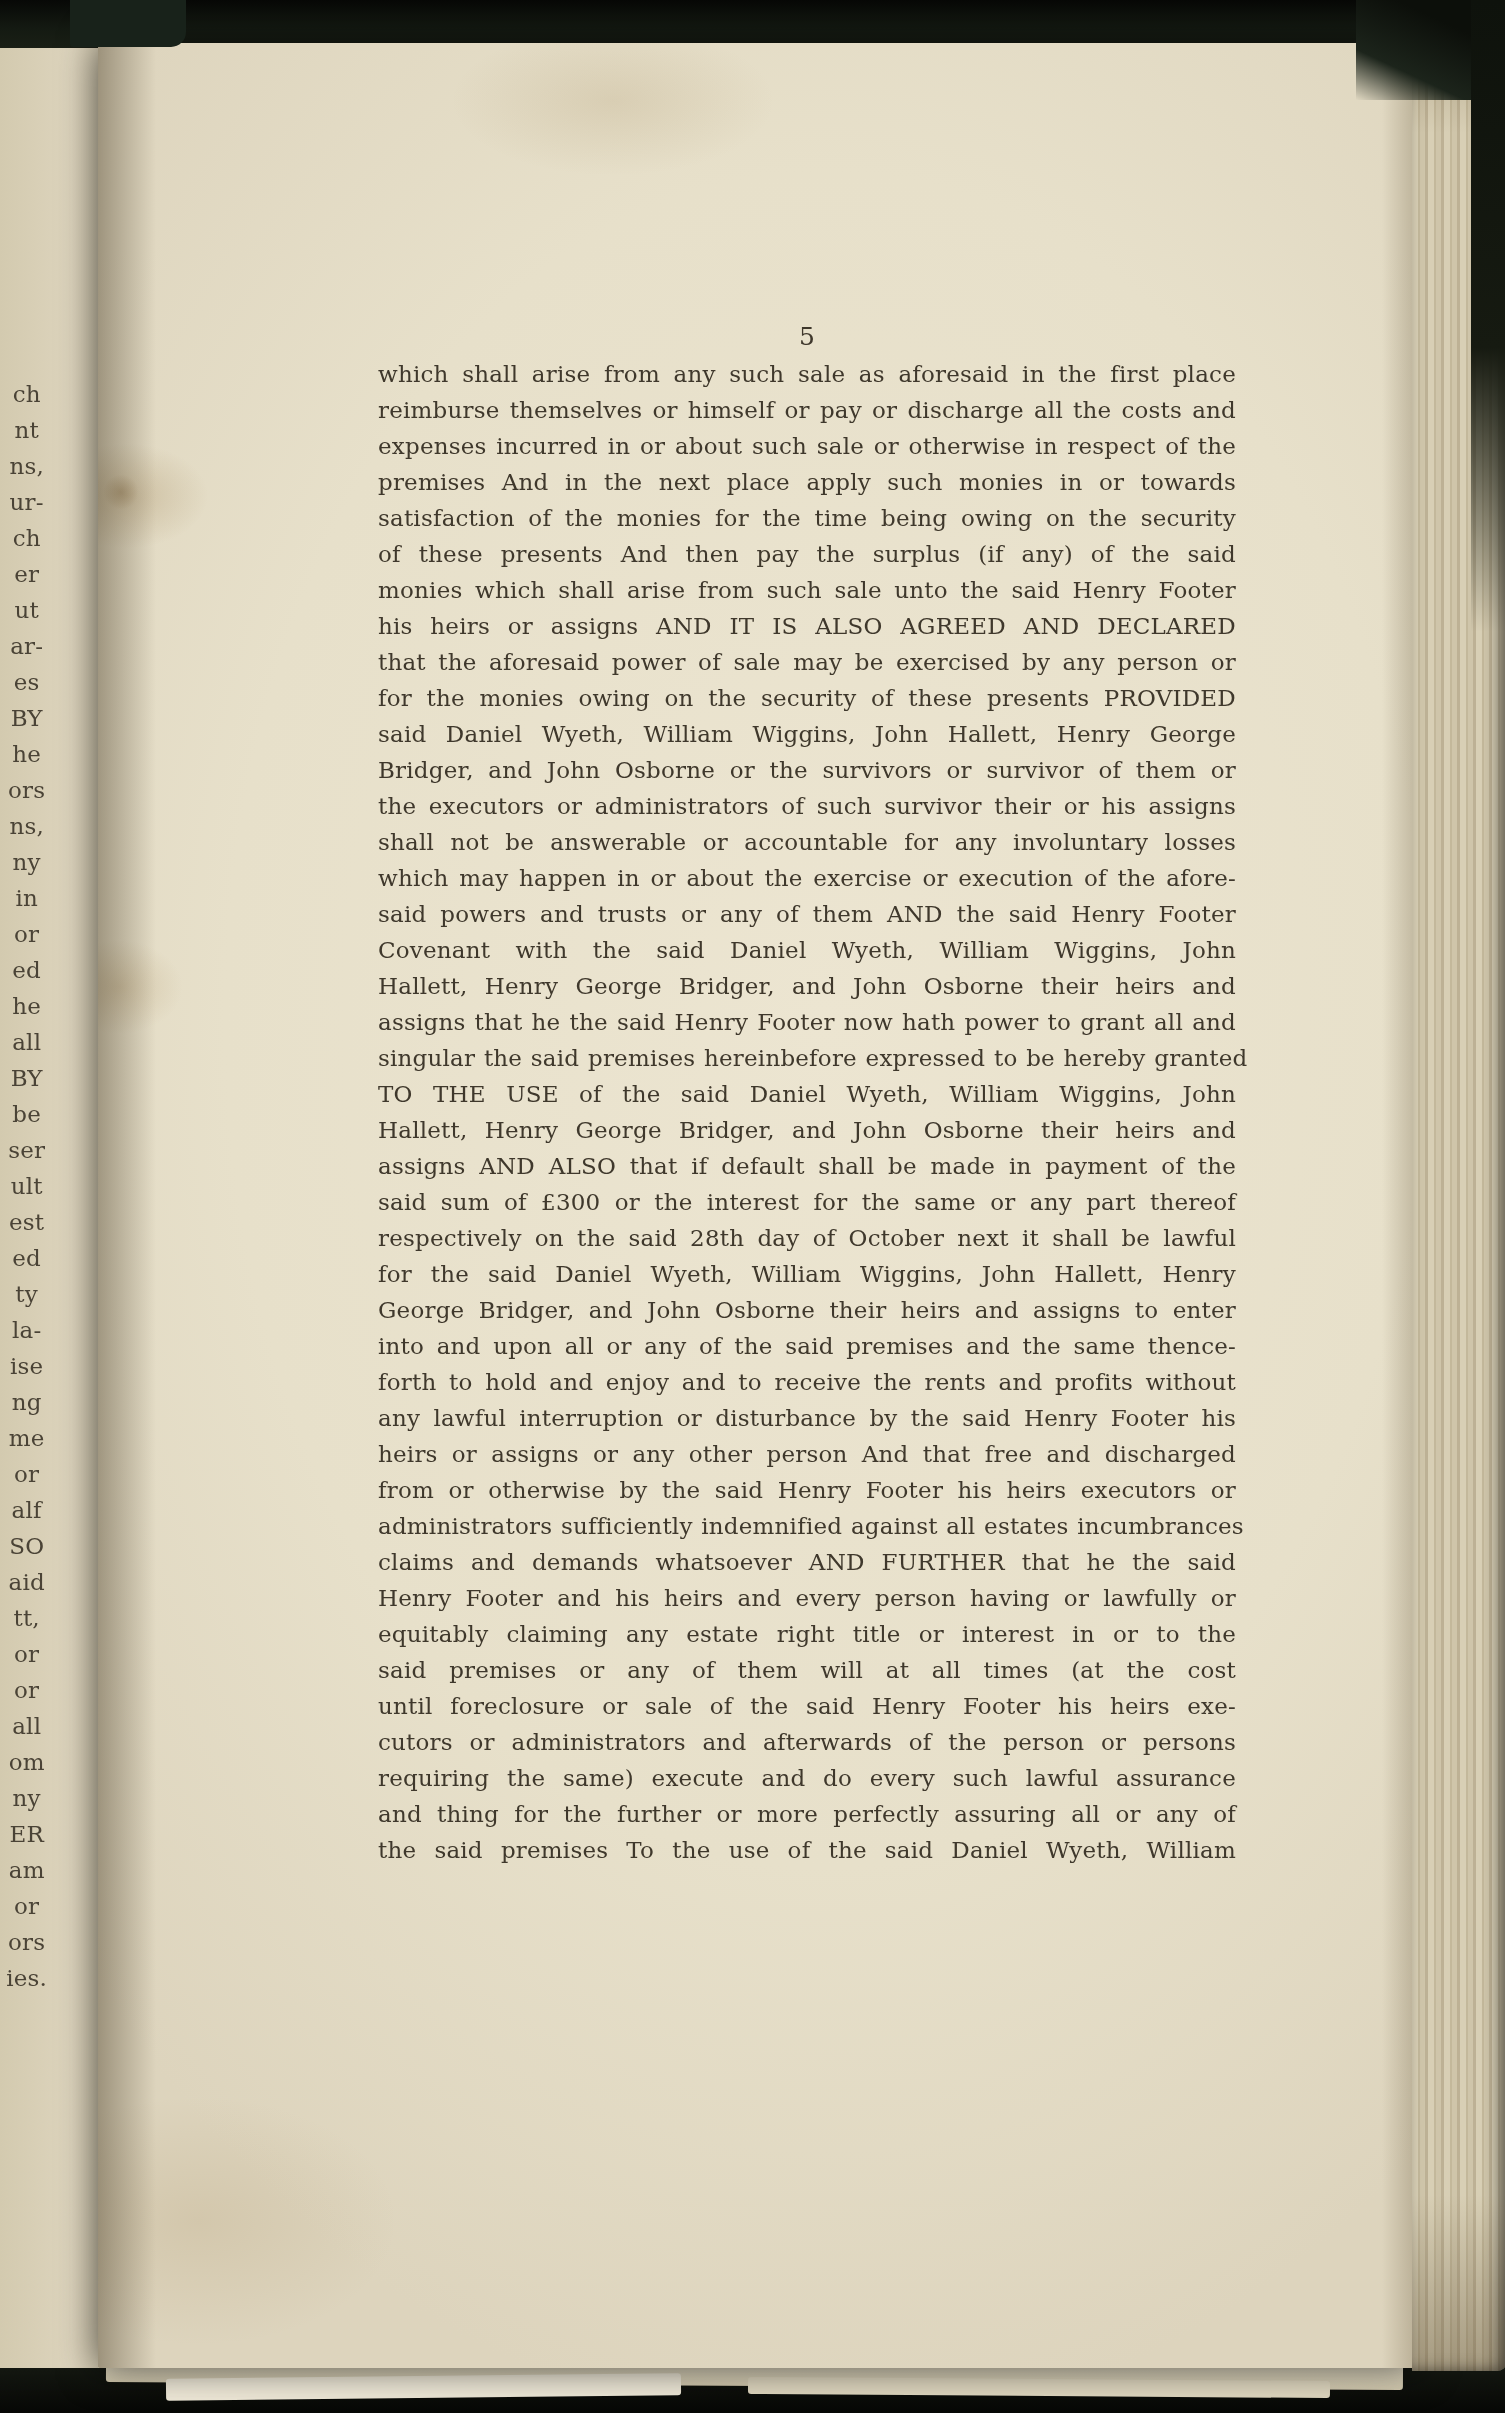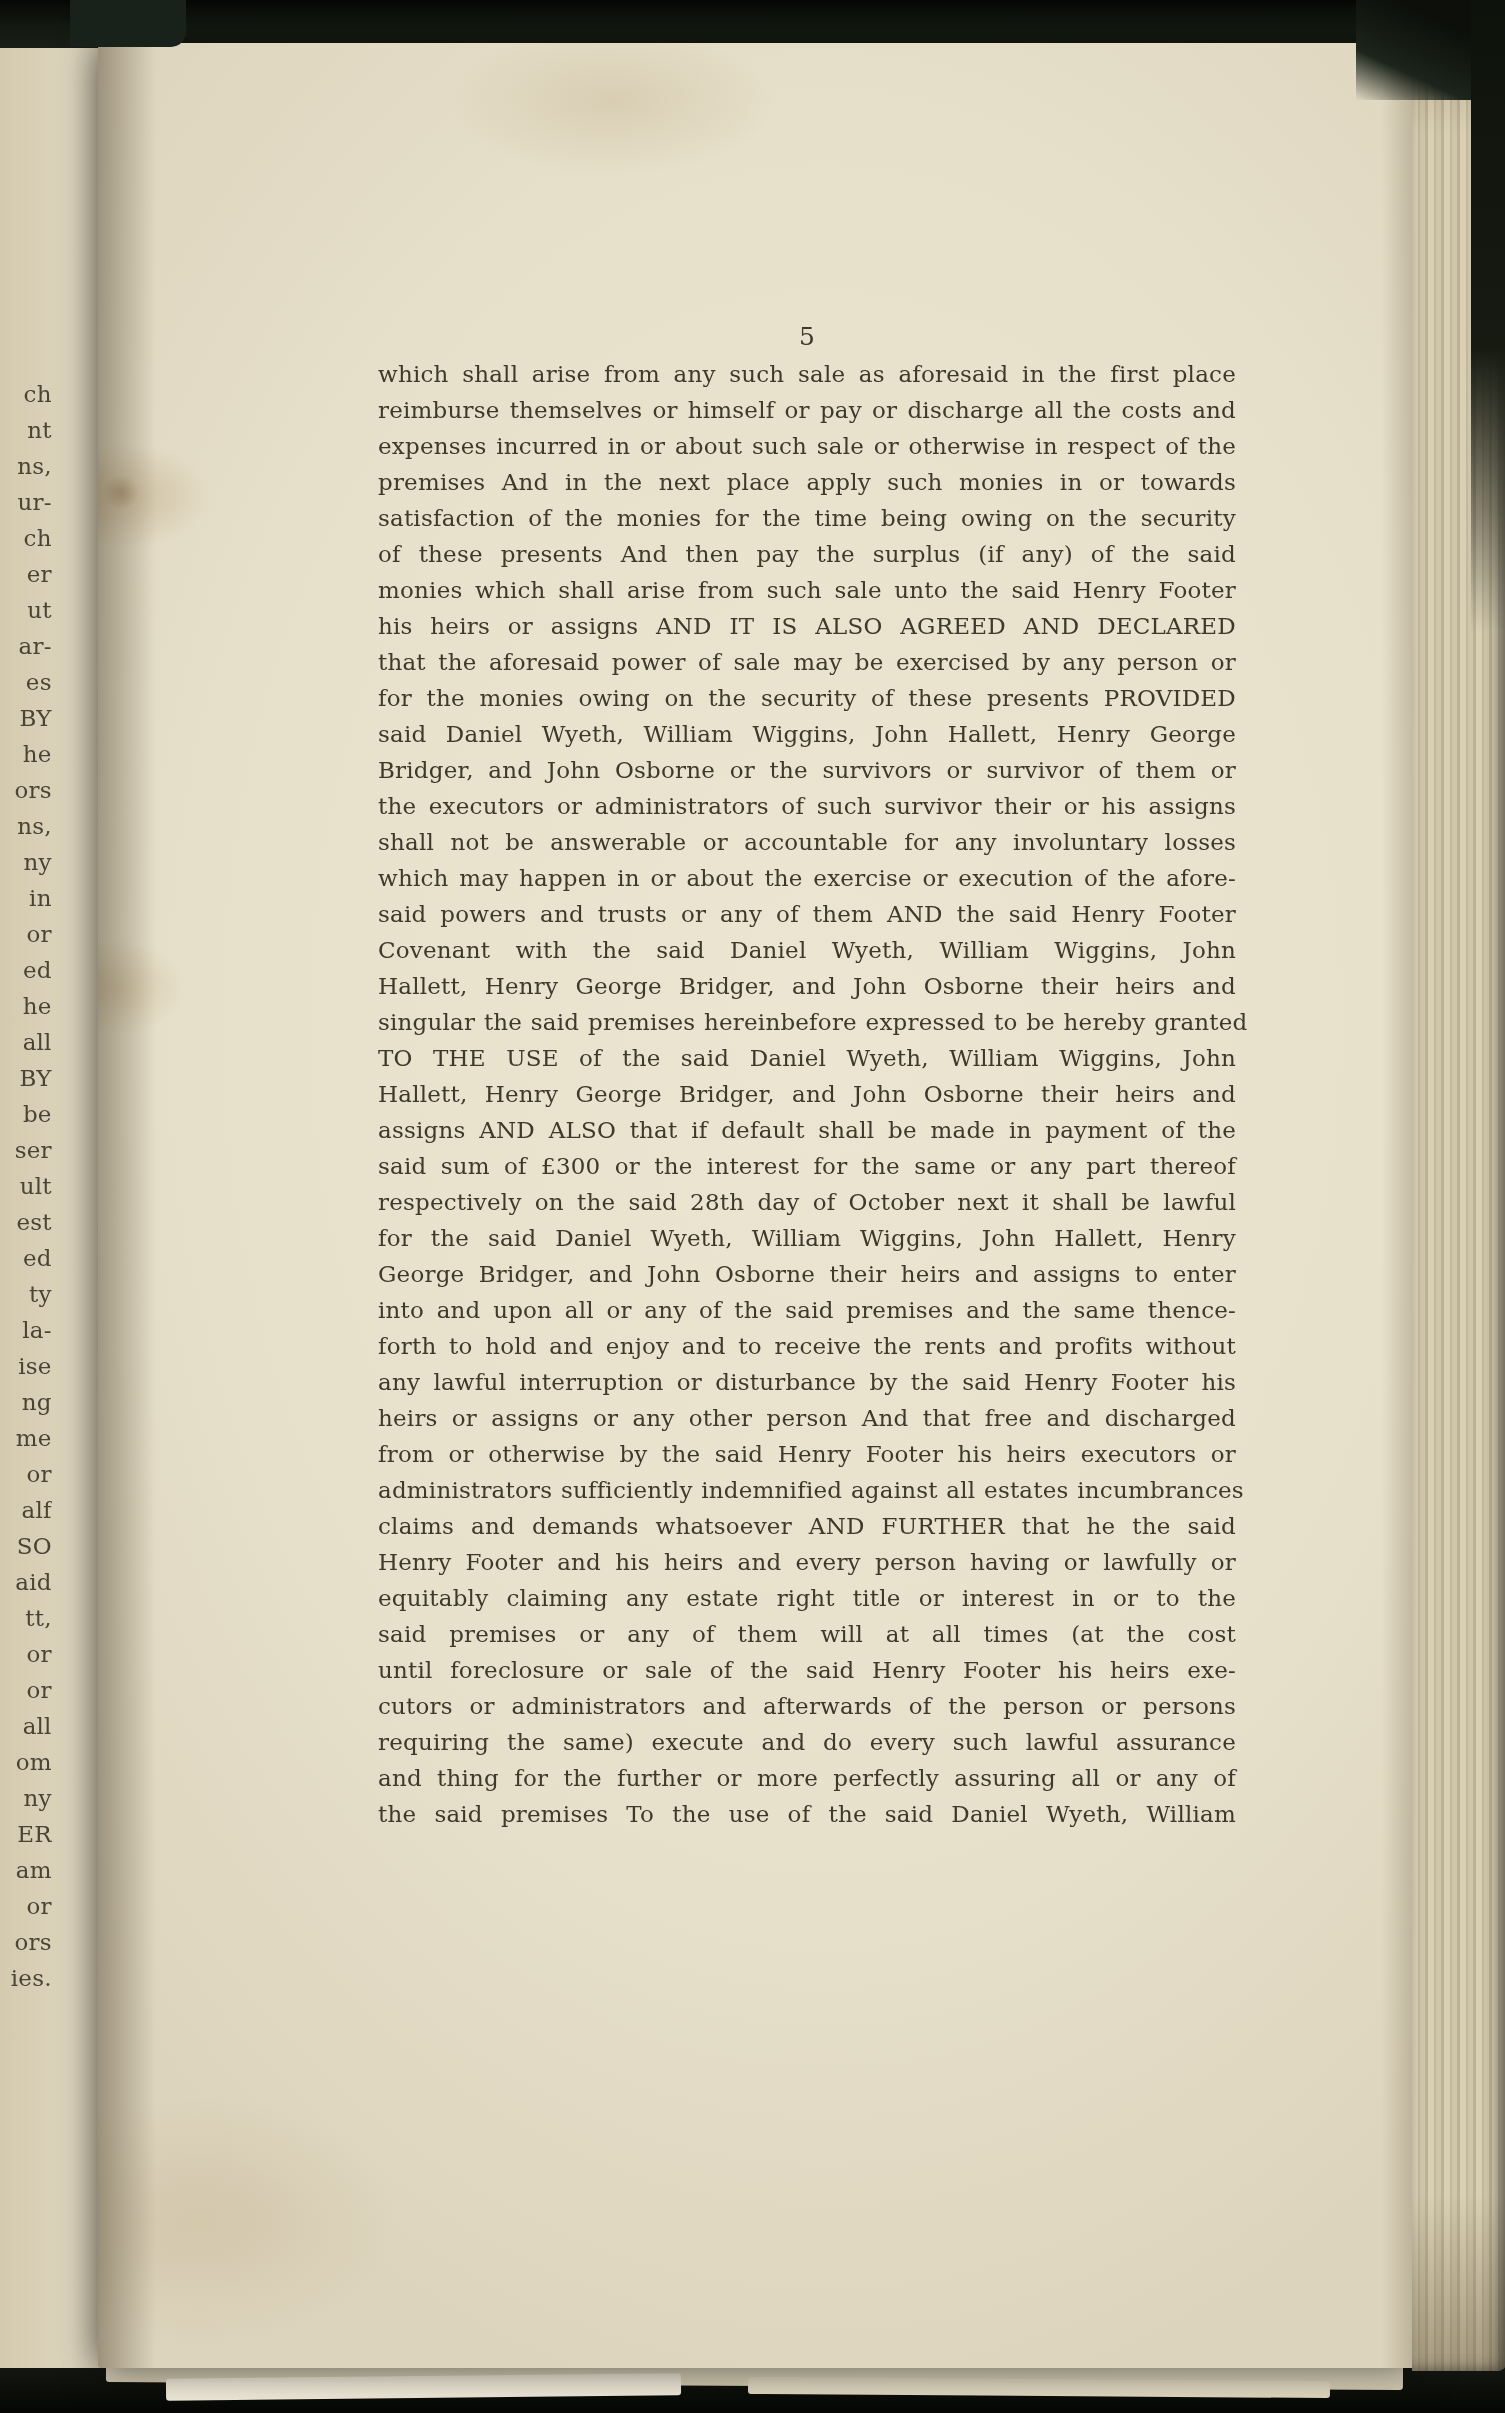--- a/index.html
+++ b/index.html
@@ -41,21 +41,21 @@
   }
   
   .prev-page{
     position:absolute;left:0;top:48px;width:131px;height:2320px;
     background:linear-gradient(90deg,#d3caaf 0%,#ddd4bd 55%,#cec4a8 100%);
     z-index:1;
   }
   .prev-fragments{
     position:absolute;left:1.7px;top:376px;width:50px;
     color:var(--ink);font-size:23px;line-height:36px;
-    letter-spacing:0.2px;z-index:2;text-align:right;
+    letter-spacing:0.2px;z-index:2;text-align:center;
     opacity:.92;
   }
   .prev-fragments .frag-line{height:36px;overflow:hidden;}
   
   .page-stack{
     position:absolute;left:1412px;top:33px;width:94px;height:2338px;
     background:
       linear-gradient(180deg,rgba(90,70,40,.25),rgba(0,0,0,0) 100px,rgba(0,0,0,0) 2162px,rgba(70,55,30,.35)),
       repeating-linear-gradient(90deg,
         #d8cfb5 0 5.8px,#c3b89b 5.8px 8.3px,#cfc5aa 8.3px 13.3px,#bdb195 13.3px 16px);
@@ -191,20 +191,21 @@
         <div class="text-line">that the aforesaid power of sale may be exercised by any person or</div>
         <div class="text-line">for the monies owing on the security of these presents  PROVIDED</div>
         <div class="text-line">said Daniel Wyeth, William Wiggins, John Hallett, Henry George</div>
         <div class="text-line">Bridger, and John Osborne or the survivors or survivor of them or</div>
         <div class="text-line">the executors or administrators of such survivor their or his assigns</div>
         <div class="text-line">shall not be answerable or accountable for any involuntary losses</div>
         <div class="text-line">which may happen in or about the exercise or execution of the afore-</div>
         <div class="text-line">said powers and trusts or any of them  AND the said Henry Footer</div>
         <div class="text-line">Covenant with the said Daniel Wyeth, William Wiggins, John</div>
         <div class="text-line">Hallett, Henry George Bridger, and John Osborne their heirs and</div>
+        <div class="text-line">assigns that he the said Henry Footer now hath power to grant all and</div>
         <div class="text-line">singular the said premises hereinbefore expressed to be hereby granted</div>
         <div class="text-line">TO THE USE of the said Daniel Wyeth, William Wiggins, John</div>
         <div class="text-line">Hallett, Henry George Bridger, and John Osborne their heirs and</div>
         <div class="text-line">assigns AND ALSO that if default shall be made in payment of the</div>
         <div class="text-line">said sum of £300 or the interest for the same or any part thereof</div>
         <div class="text-line">respectively on the said 28th day of October next it shall be lawful</div>
         <div class="text-line">for the said Daniel Wyeth, William Wiggins, John Hallett, Henry</div>
         <div class="text-line">George Bridger, and John Osborne their heirs and assigns to enter</div>
         <div class="text-line">into and upon all or any of the said premises and the same thence-</div>
         <div class="text-line">forth to hold and enjoy and to receive the rents and profits without</div>

